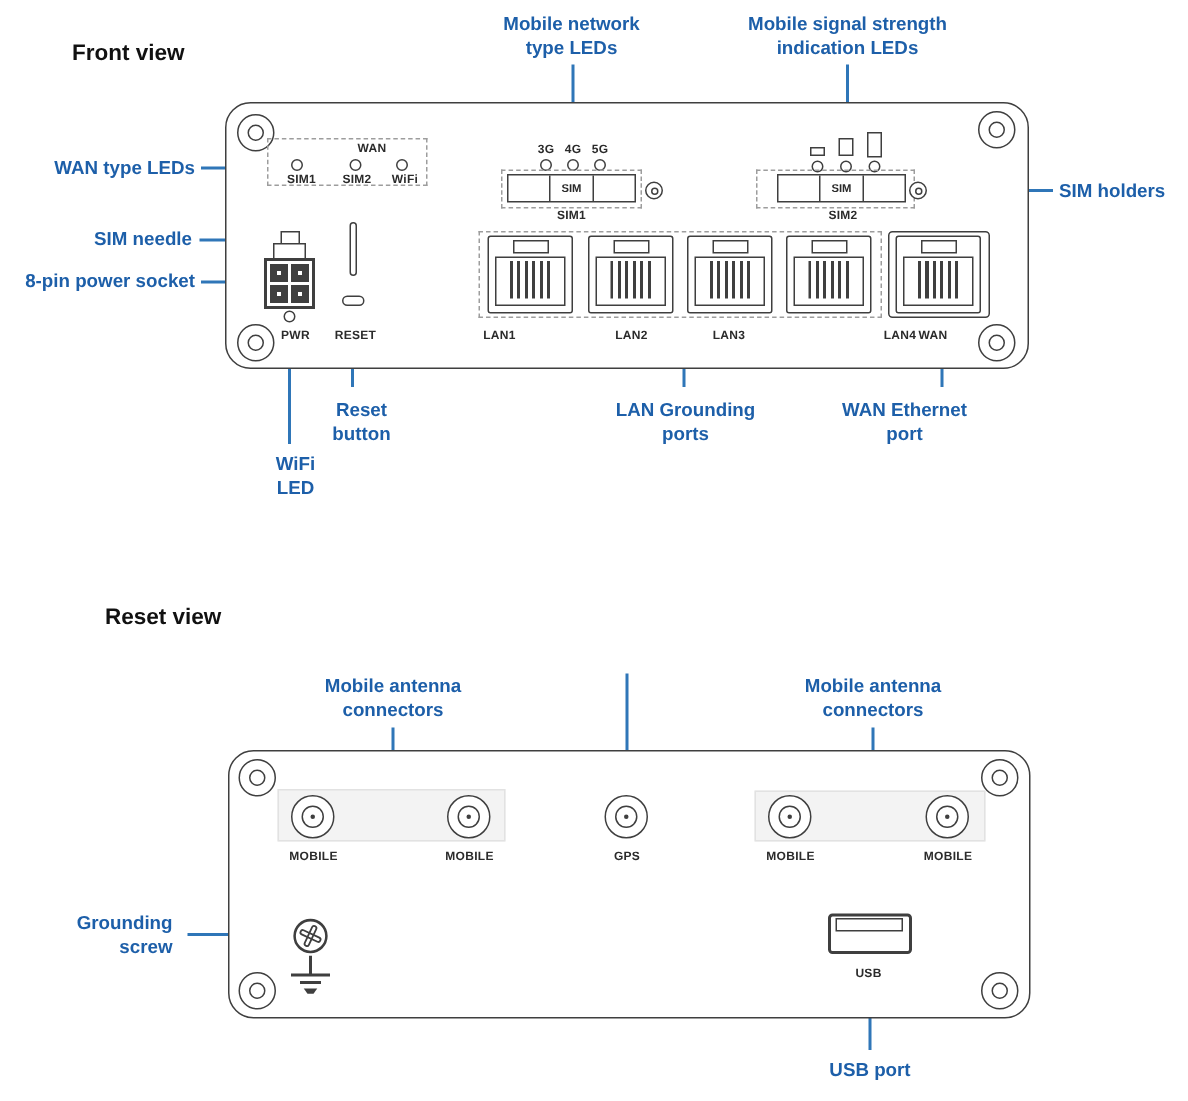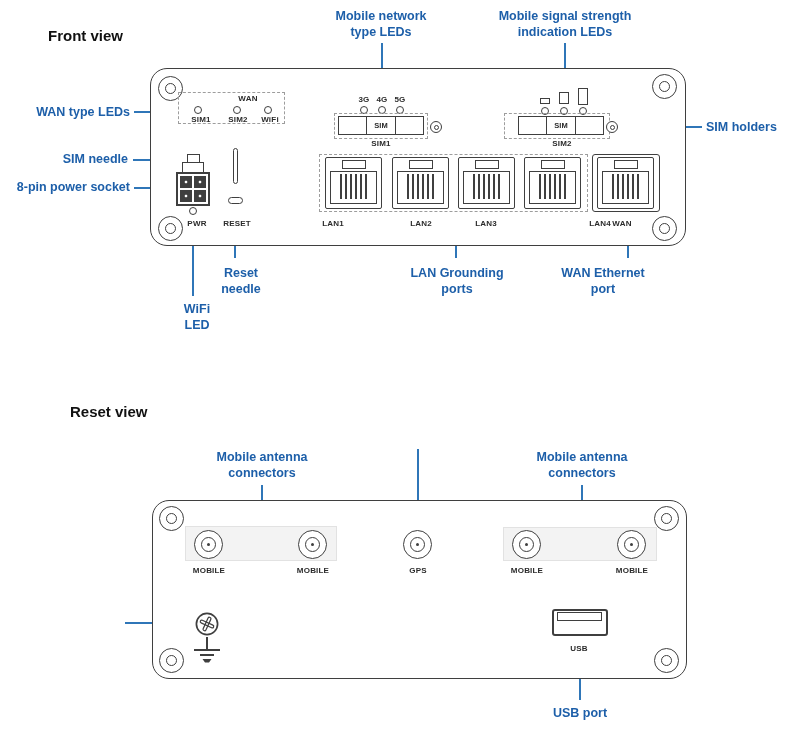--- a/index.html
+++ b/index.html
@@ -85,21 +85,21 @@
   <div class="cl right" style="left:8px;top:152px;width:120px;">SIM needle</div>
   <div class="cl right" style="left:0px;top:180px;width:130px;">8-pin power socket</div>
   <div class="cl left" style="left:706px;top:120px;">SIM holders</div>
 
   <div class="cl" style="left:197px;top:302px;">
     <span>WiFi</span>
     <span>LED</span>
   </div>
   <div class="cl" style="left:241px;top:266px;">
     <span>Reset</span>
-    <span>needle</span>
+    <span>button</span>
   </div>
   <div class="cl" style="left:457px;top:266px;">
     <span>LAN Grounding</span>
     <span>ports</span>
   </div>
   <div class="cl" style="left:603px;top:266px;">
     <span>WAN Ethernet</span>
     <span>port</span>
   </div>
 
@@ -225,20 +225,24 @@
 
   <div class="view-title" style="left:70px;top:403px;">Reset view</div>
 
   <div class="cl" style="left:262px;top:450px;">
     <span>Mobile antenna</span>
     <span>connectors</span>
   </div>
   <div class="cl" style="left:582px;top:450px;">
     <span>Mobile antenna</span>
     <span>connectors</span>
+  </div>
+  <div class="cl right" style="left:15px;top:608px;width:100px;">
+    <span>Grounding</span>
+    <span>screw</span>
   </div>
   <div class="cl" style="left:580px;top:706px;">USB port</div>
 
   <div class="lv" style="left:417px;top:449px;height:89px;"></div>
   <div class="lv" style="left:261px;top:485px;height:42px;"></div>
   <div class="lv" style="left:581px;top:485px;height:42px;"></div>
   <div class="lh" style="left:125px;top:622px;width:69px;"></div>
   <div class="lv" style="left:579px;top:637px;height:63px;"></div>
 
   <div class="panel" style="left:152px;top:500px;width:535px;height:179px;"></div>

